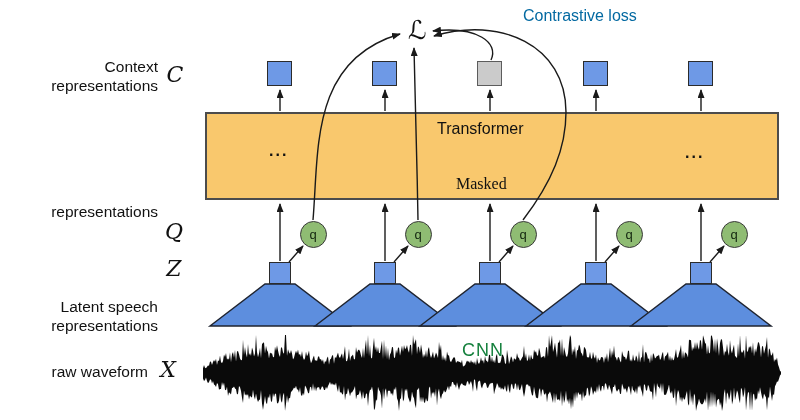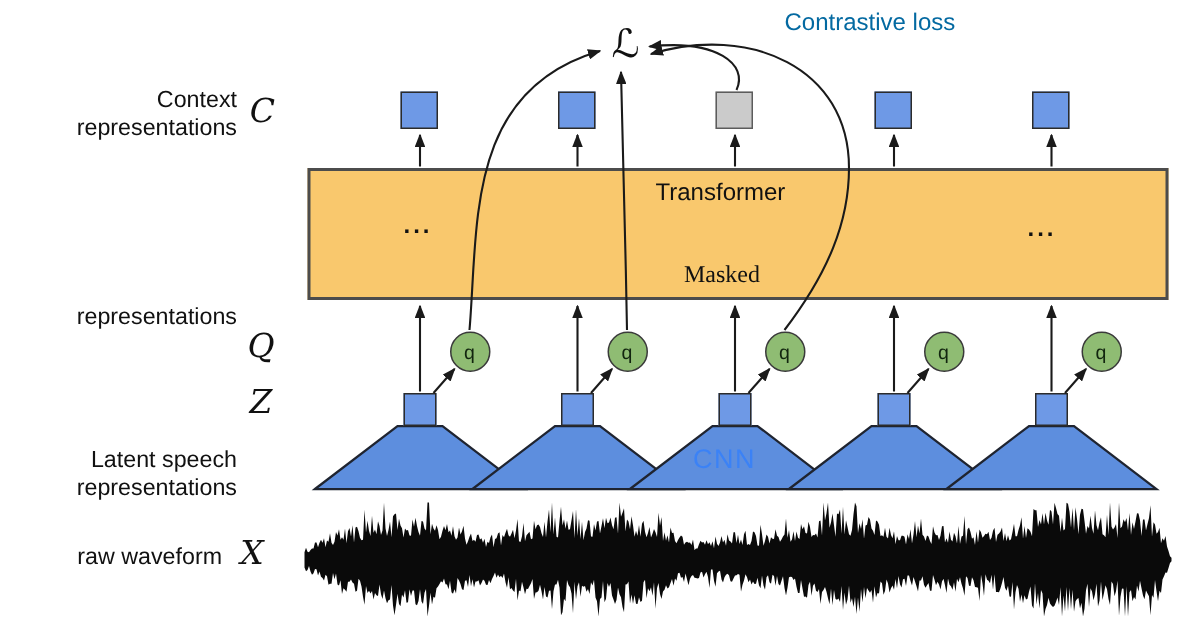--- a/index.html
+++ b/index.html
@@ -29,21 +29,21 @@
   .tbox .tx{position:absolute;font-size:16px;color:#111;}
   .dots{font-size:22px;font-weight:bold;letter-spacing:2px;color:#222;}
   .sq{
     position:absolute;box-sizing:border-box;border:1.7px solid #2b2b2b;z-index:3;
   }
   .circ{
     position:absolute;box-sizing:border-box;border:1.6px solid #3a3a3a;border-radius:50%;
     z-index:3;display:flex;align-items:center;justify-content:center;
     font-size:13px;color:#12250f;font-family:"Liberation Sans",sans-serif;
   }
-  .cnn-label{z-index:4;font-size:18px;color:#3b82f6;letter-spacing:1px;}
+  .cnn-label{z-index:4;font-size:18px;color:#15803d;letter-spacing:1px;margin-top:44px;}
 </style>
 </head>
 <body>
 
 <div id="canvas">
 
   <svg id="bg" class="layer" width="800" height="420">
       <polygon points="210,326 265,284 295,284 350,326" fill="#5d8ede" stroke="#1f2430" stroke-width="1.5"></polygon>
       <polygon points="315,326 370,284 400,284 455,326" fill="#5d8ede" stroke="#1f2430" stroke-width="1.5"></polygon>
       <polygon points="420,326 475,284 505,284 560,326" fill="#5d8ede" stroke="#1f2430" stroke-width="1.5"></polygon>

